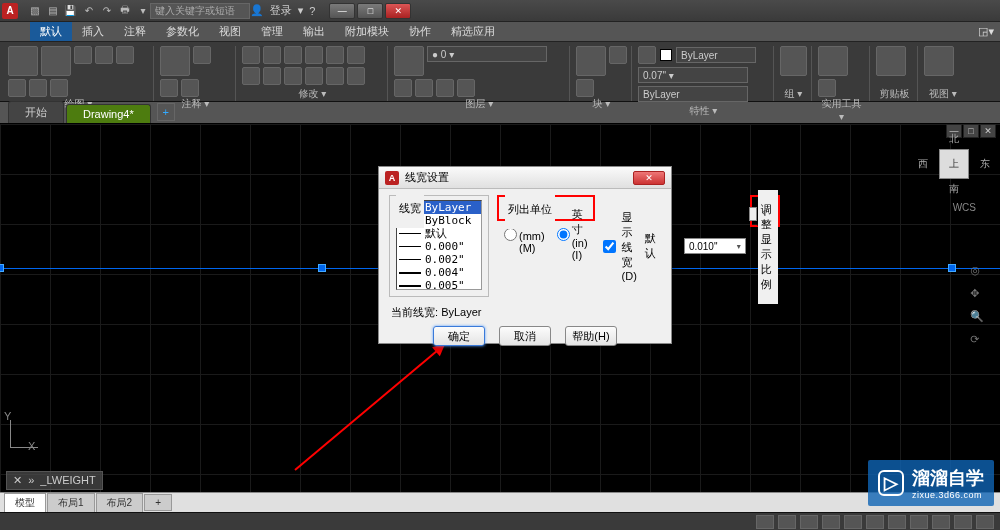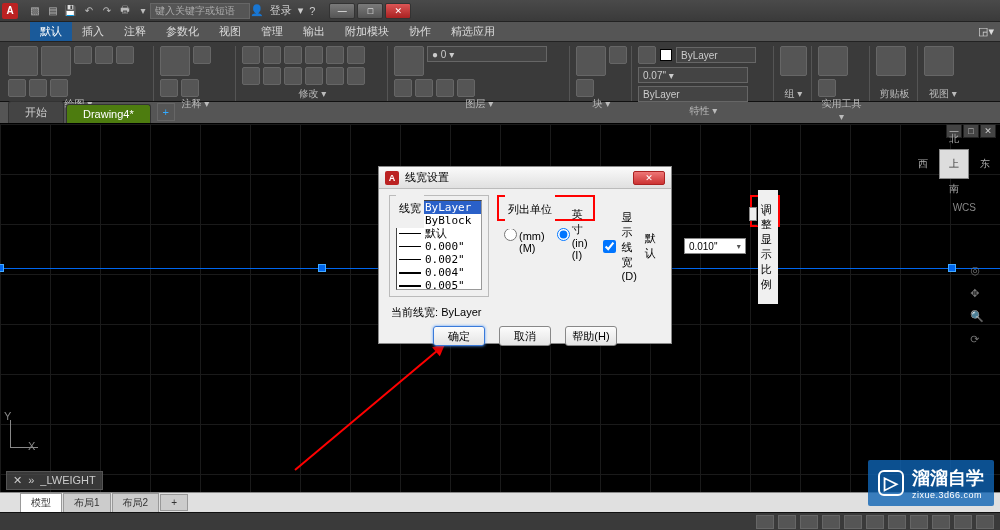--- a/index.html
+++ b/index.html
@@ -159,21 +159,21 @@
   .slider { flex:1; height:6px; background:#ddd; border:1px inset #aaa; position:relative;}
   .slider .thumb { position:absolute; right:8px; top:-4px; width:8px; height:14px; background:#eee; border:1px solid #888;}
   .dlg-buttons { display:flex; justify-content:center; gap:14px; padding:6px 0;}
   .btn { min-width:52px; height:20px; background:linear-gradient(#fcfcfc,#e4e4e4); border:1px solid #888; border-radius:3px; font-size:11px; display:flex; align-items:center; justify-content:center;}
   .btn.primary { border:1px solid #3a7ad9; box-shadow:0 0 3px #5aa0ff;}
   .current-lw { font-size:11px; padding:2px 0 0 12px;}
   
   
   .bottomtabs {
     position:absolute; left:0; right:0; bottom:18px; height:20px;
-    background:#e0e0e0; display:flex; align-items:center; padding-left:20px;
+    background:#e0e0e0; display:flex; align-items:center; padding-left:4px;
     border-top:1px solid #888;
   }
   .btab { padding:2px 10px; background:#ccc; color:#333; border:1px solid #999; font-size:10px; margin-right:1px;}
   .btab.active { background:#fff;}
   
   
   .statusbar {
     position:absolute; left:0; right:0; bottom:0; height:18px;
     background:#3a3a3a; border-top:1px solid #111;
     display:flex; align-items:center; justify-content:flex-end; padding:0 6px; gap:4px;

